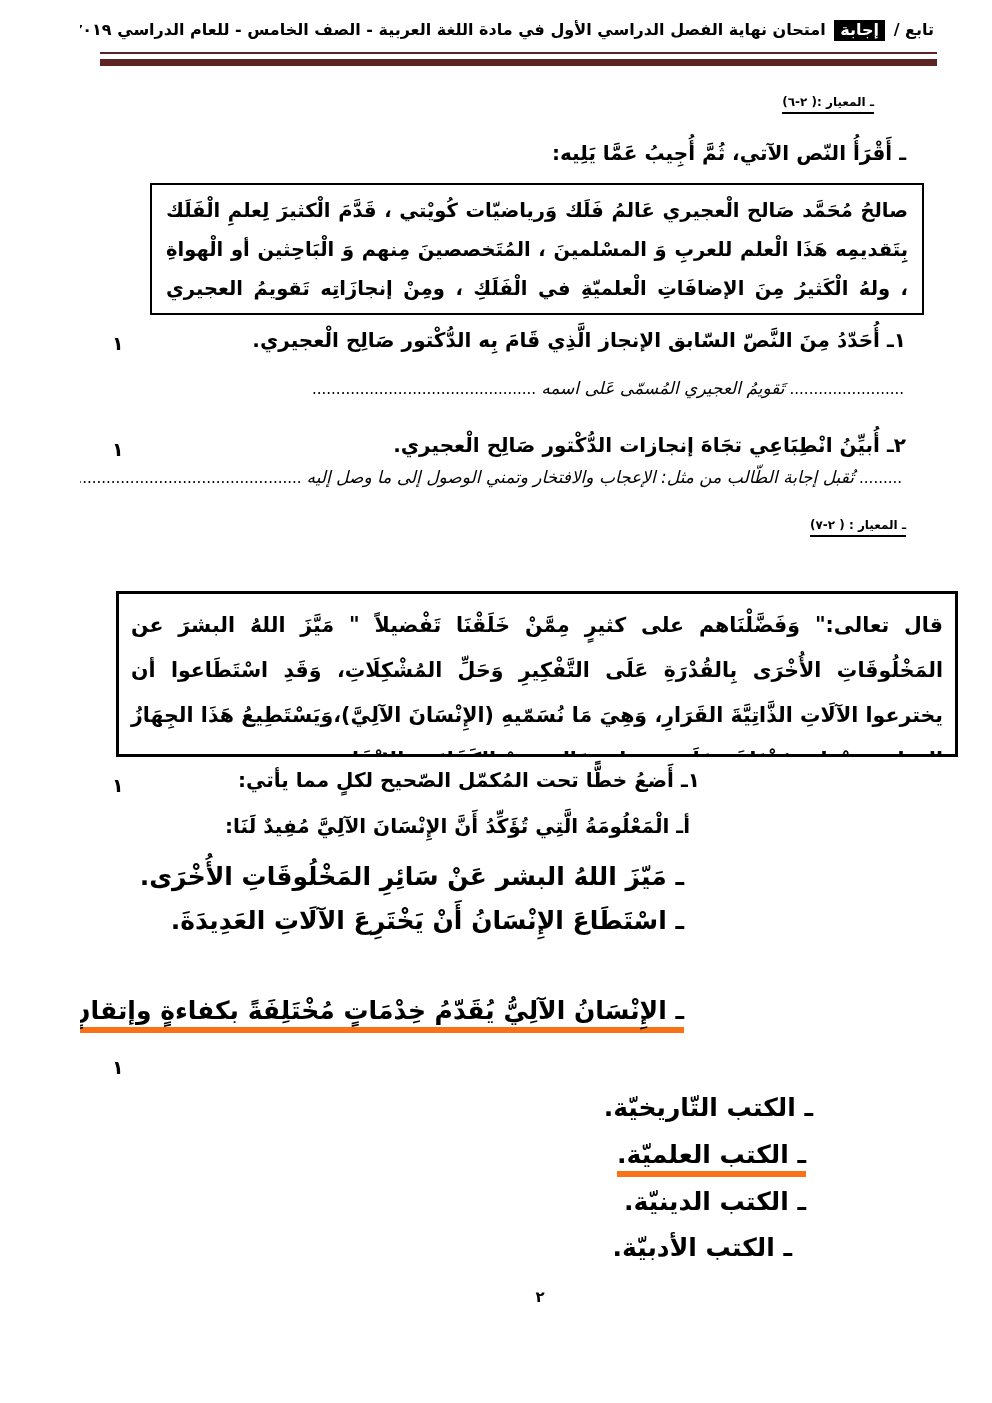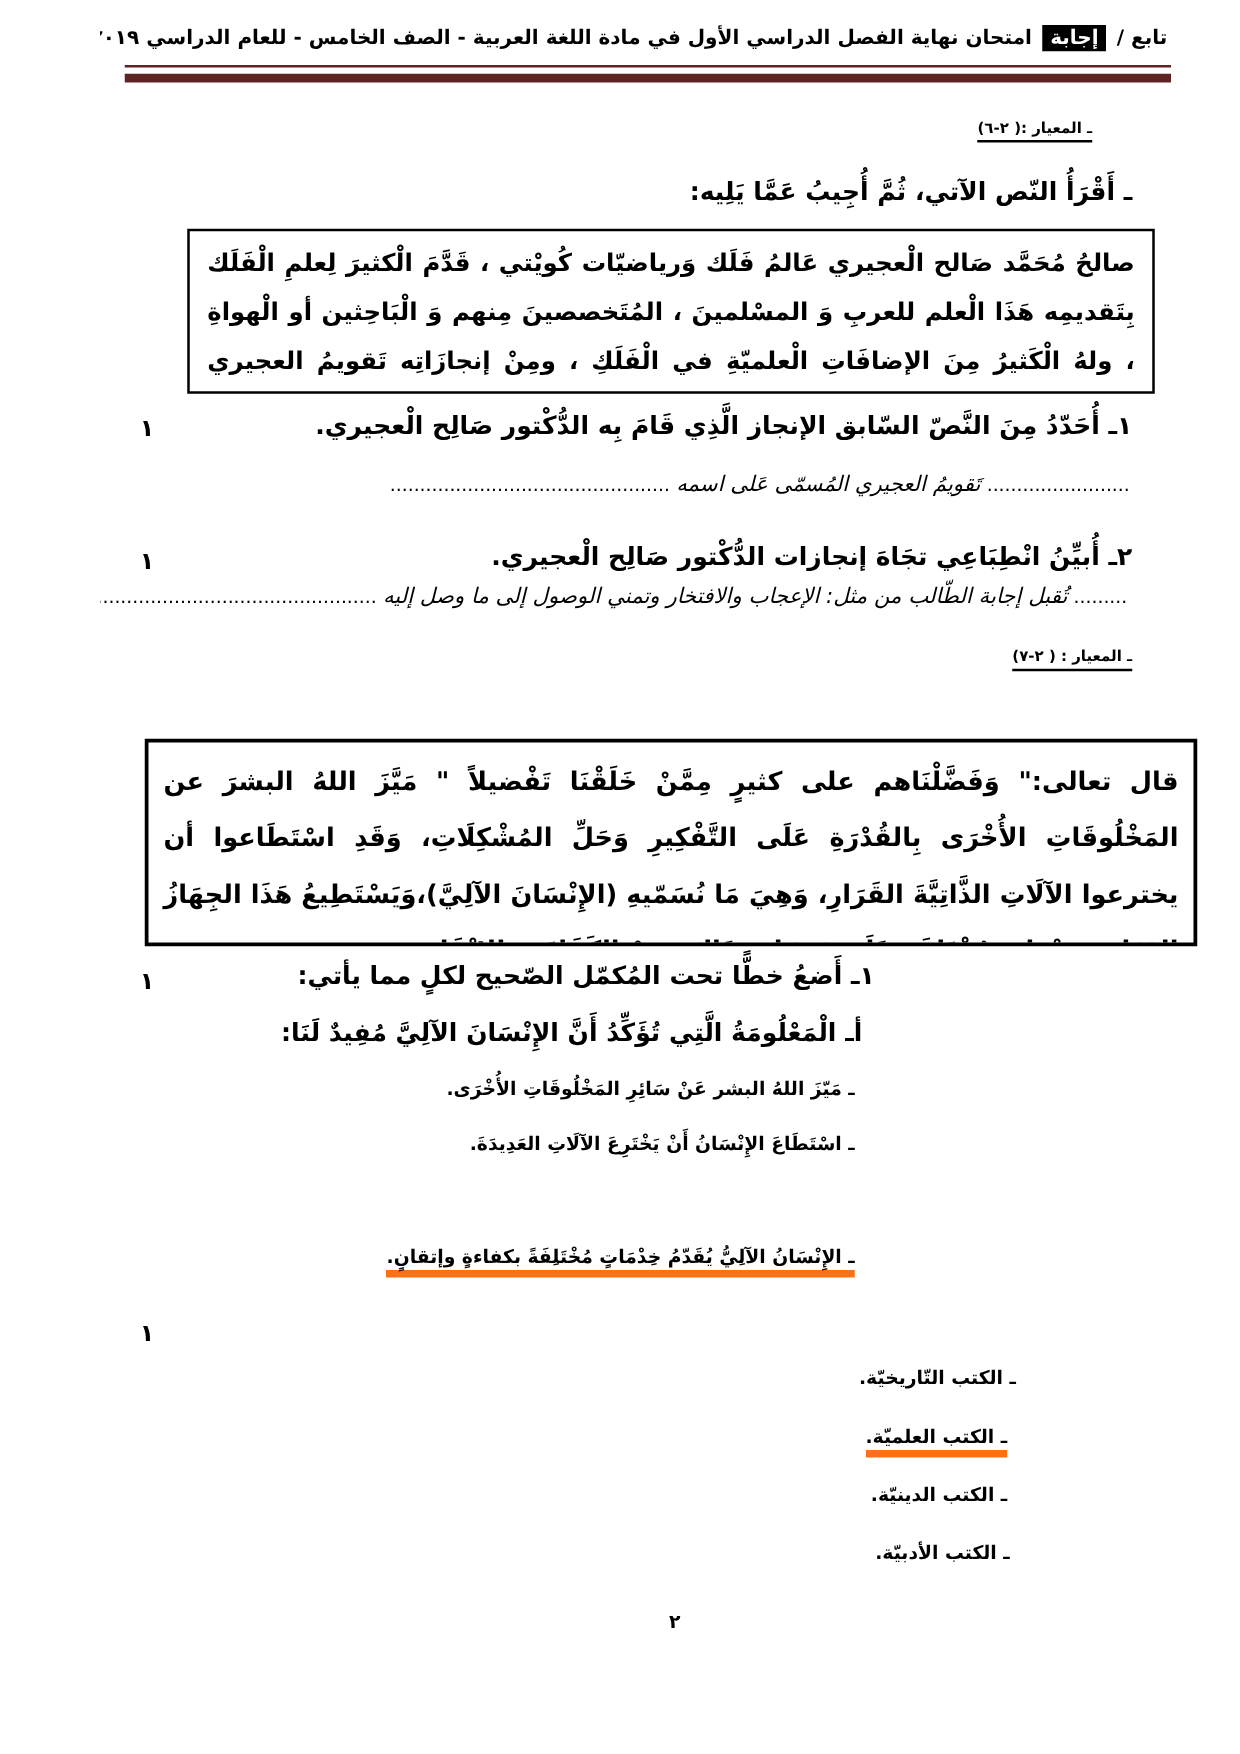--- a/index.html
+++ b/index.html
@@ -9,21 +9,21 @@
   }
   .abs{position:absolute;}
   
   .hdr{top:20px;right:58px;font-size:16px;font-weight:bold;white-space:nowrap;}
   .badge{display:inline-block;background:#000;color:#fff;padding:0 6px 2px 6px;margin:0 3px;}
   .rule-thin{top:52px;left:20px;right:55px;height:2px;background:#5e2423;}
   .rule-thick{top:59px;left:20px;right:55px;height:7px;background:#5e2423;}
   
   .heading{font-size:12px;font-weight:bold;white-space:nowrap;border-bottom:2.5px solid #000;padding-bottom:3px;}
   .qline{font-size:20px;font-weight:bold;white-space:nowrap;}
-  .optline{font-size:15px;font-weight:bold;white-space:nowrap;}
+  .optline{font-size:25px;font-weight:bold;white-space:nowrap;}
   .u{border-bottom:6px solid #f97316;padding-bottom:2px;}
   .mark{font-size:19px;font-weight:bold;}
   
   .pbox1{
     top:183px;right:68px;left:70px;height:116px;
     border:2.5px solid #000;padding:6px 14px;
     font-size:19.5px;font-weight:bold;line-height:39px;
     text-align:justify;overflow:hidden;
   }
   .pbox2{
@@ -79,17 +79,17 @@
 
   <div class="abs optline" style="top:862px;right:308px;">ـ مَيّزَ اللهُ البشر عَنْ سَائِرِ المَخْلُوقَاتِ الأُخْرَى.</div>
   <div class="abs optline" style="top:906px;right:308px;">ـ اسْتَطَاعَ الإِنْسَانُ أَنْ يَخْتَرِعَ الآلَاتِ العَدِيدَةَ.</div>
   <div class="abs optline u" style="top:996px;right:308px;">ـ الإِنْسَانُ الآلِيُّ يُقَدّمُ خِدْمَاتٍ مُخْتَلِفَةً بكفاءةٍ وإتقانٍ.</div>
 
   <div class="abs mark" style="top:1056px;left:32px;">١</div>
 
   <div class="abs optline" style="top:1093px;right:179px;">ـ الكتب التّاريخيّة.</div>
   <div class="abs optline u" style="top:1140px;right:186px;text-align:center;">ـ الكتب العلميّة.</div>
   <div class="abs optline" style="top:1187px;right:186px;">ـ الكتب الدينيّة.</div>
-  <div class="abs optline" style="top:1233px;right:184px;">ـ الكتب الأدبيّة.</div>
+  <div class="abs optline" style="top:1233px;right:200px;">ـ الكتب الأدبيّة.</div>
 
   <div class="abs pagenum" style="top:1288px;left:448px;width:24px;text-align:center;">٢</div>
 
 </div>
 
 </body></html>

